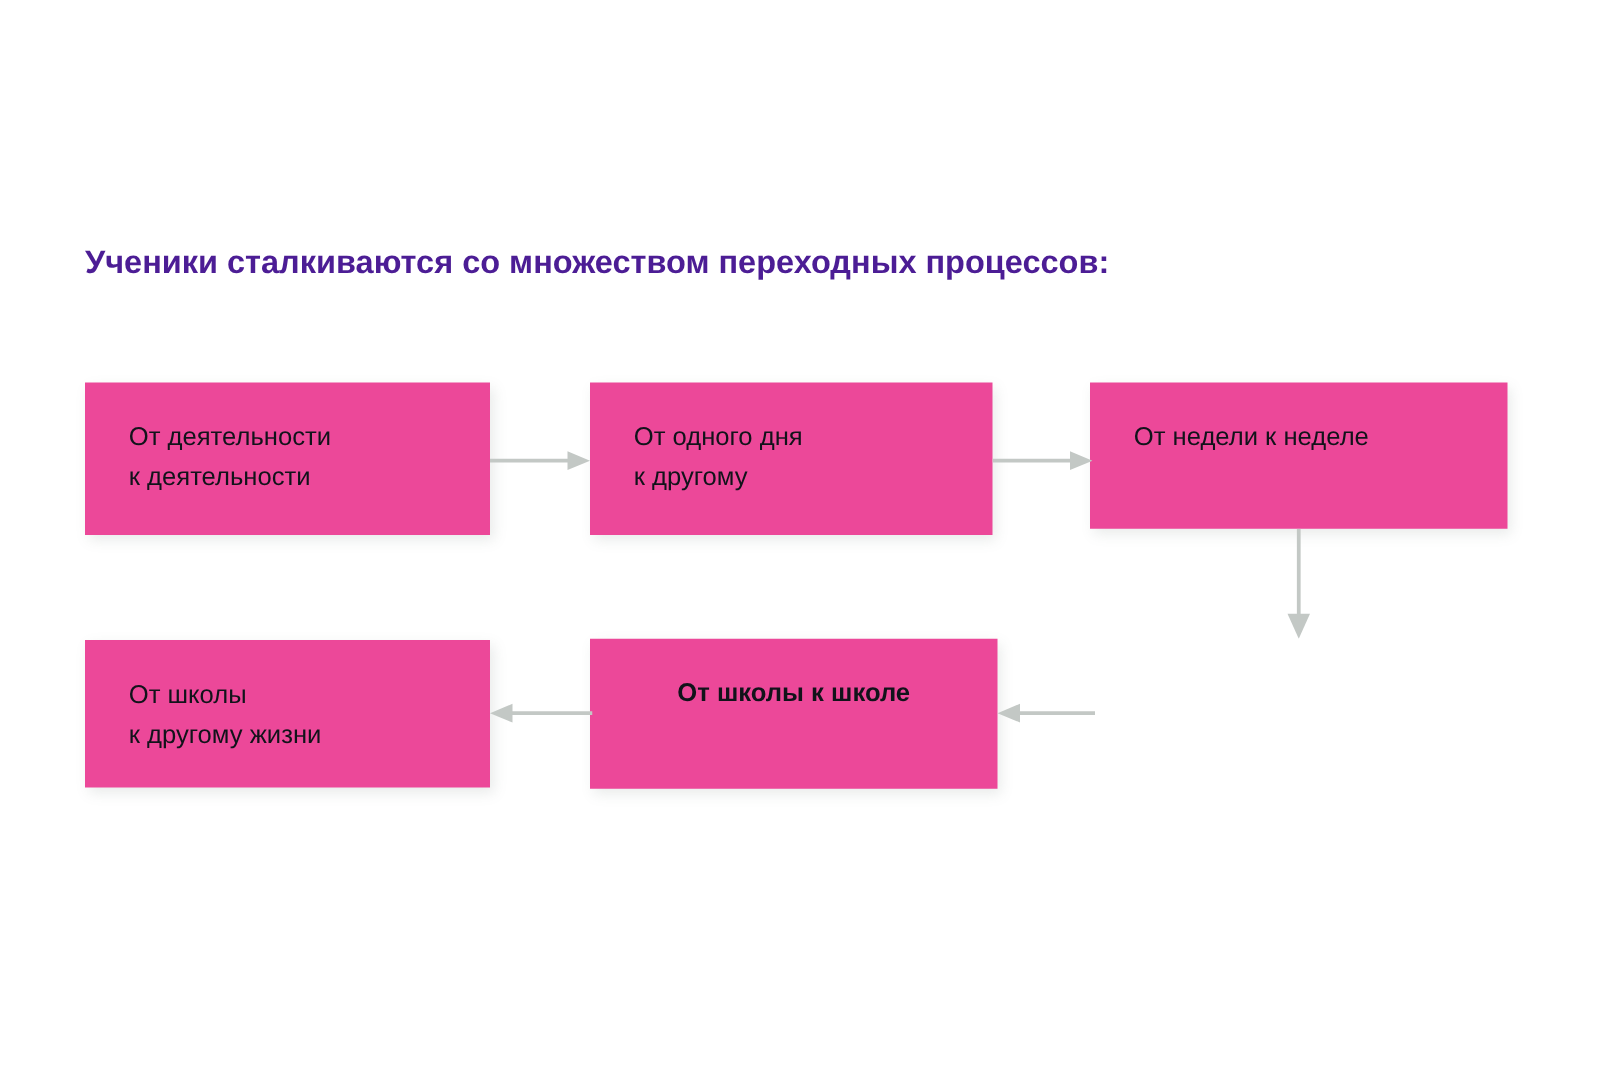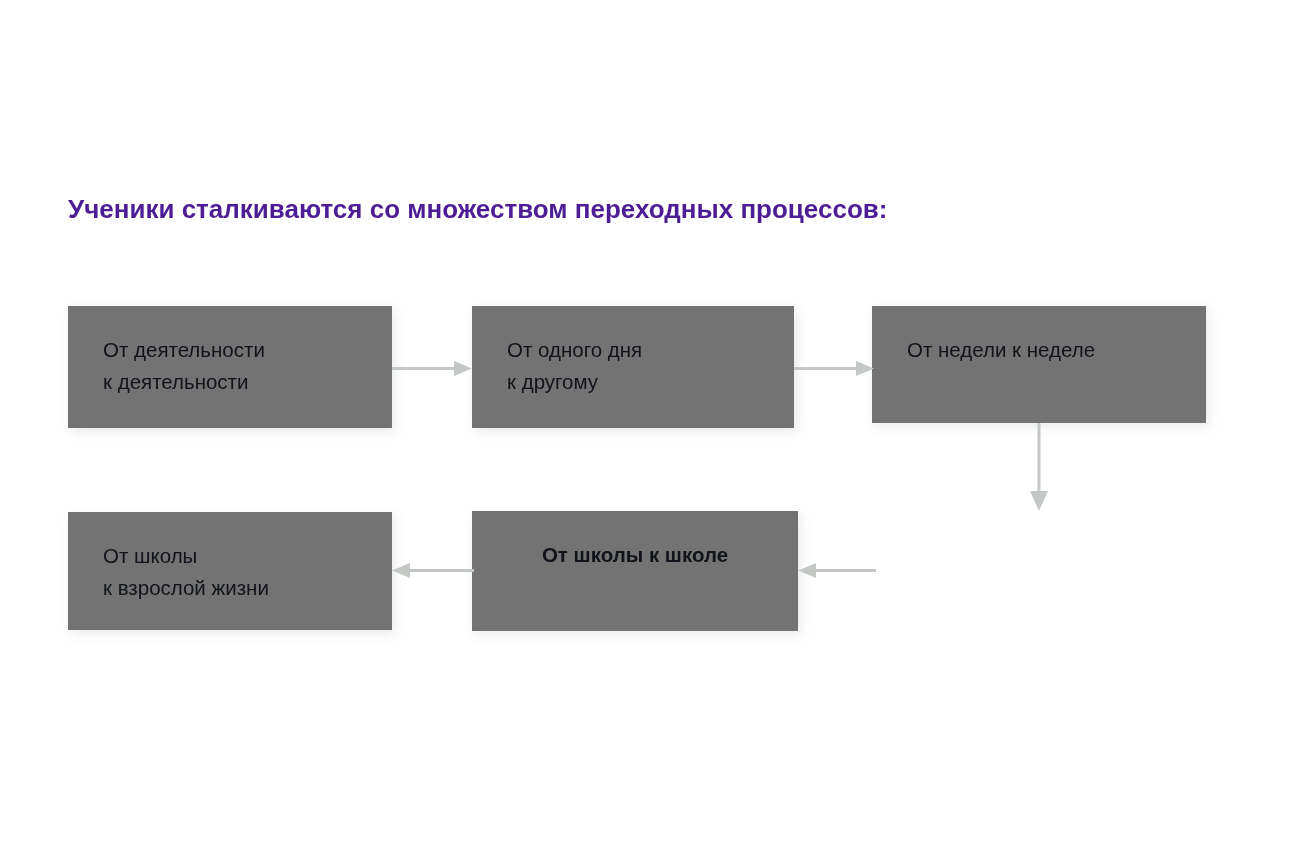--- a/index.html
+++ b/index.html
@@ -37,21 +37,21 @@
     top: 168px;
     font-size: 26px;
     font-weight: bold;
     color: #4c1d95;
     white-space: nowrap;
   }
 
   
   .flow-box {
     position: absolute;
-    background: #737373;
+    background: #ec4899;
     box-shadow: 3px 4px 10px rgba(120, 130, 125, 0.16);
     box-sizing: border-box;
   }
   .flow-box .box-text {
     position: absolute;
     left: 35px;
     right: 18px;
     top: 28px;
     font-size: 20.5px;
     line-height: 32px;
@@ -101,21 +101,21 @@
     <span class="box-text">От одного дня
 к другому</span>
   </div>
 
   <div class="flow-box" id="box-3">
     <span class="box-text">От недели к неделе</span>
   </div>
 
   <div class="flow-box" id="box-4">
     <span class="box-text">От школы
-к взрослой жизни</span>
+к другому жизни</span>
   </div>
 
   <div class="flow-box center-text" id="box-5">
     <span class="box-text">От школы к школе</span>
   </div>
 
 
   <div class="arrow" id="arrow-1">
     <svg width="80" height="22" viewBox="0 0 80 22">
       <rect x="0" y="9" width="64" height="3" fill="#c3c8c5"></rect>

